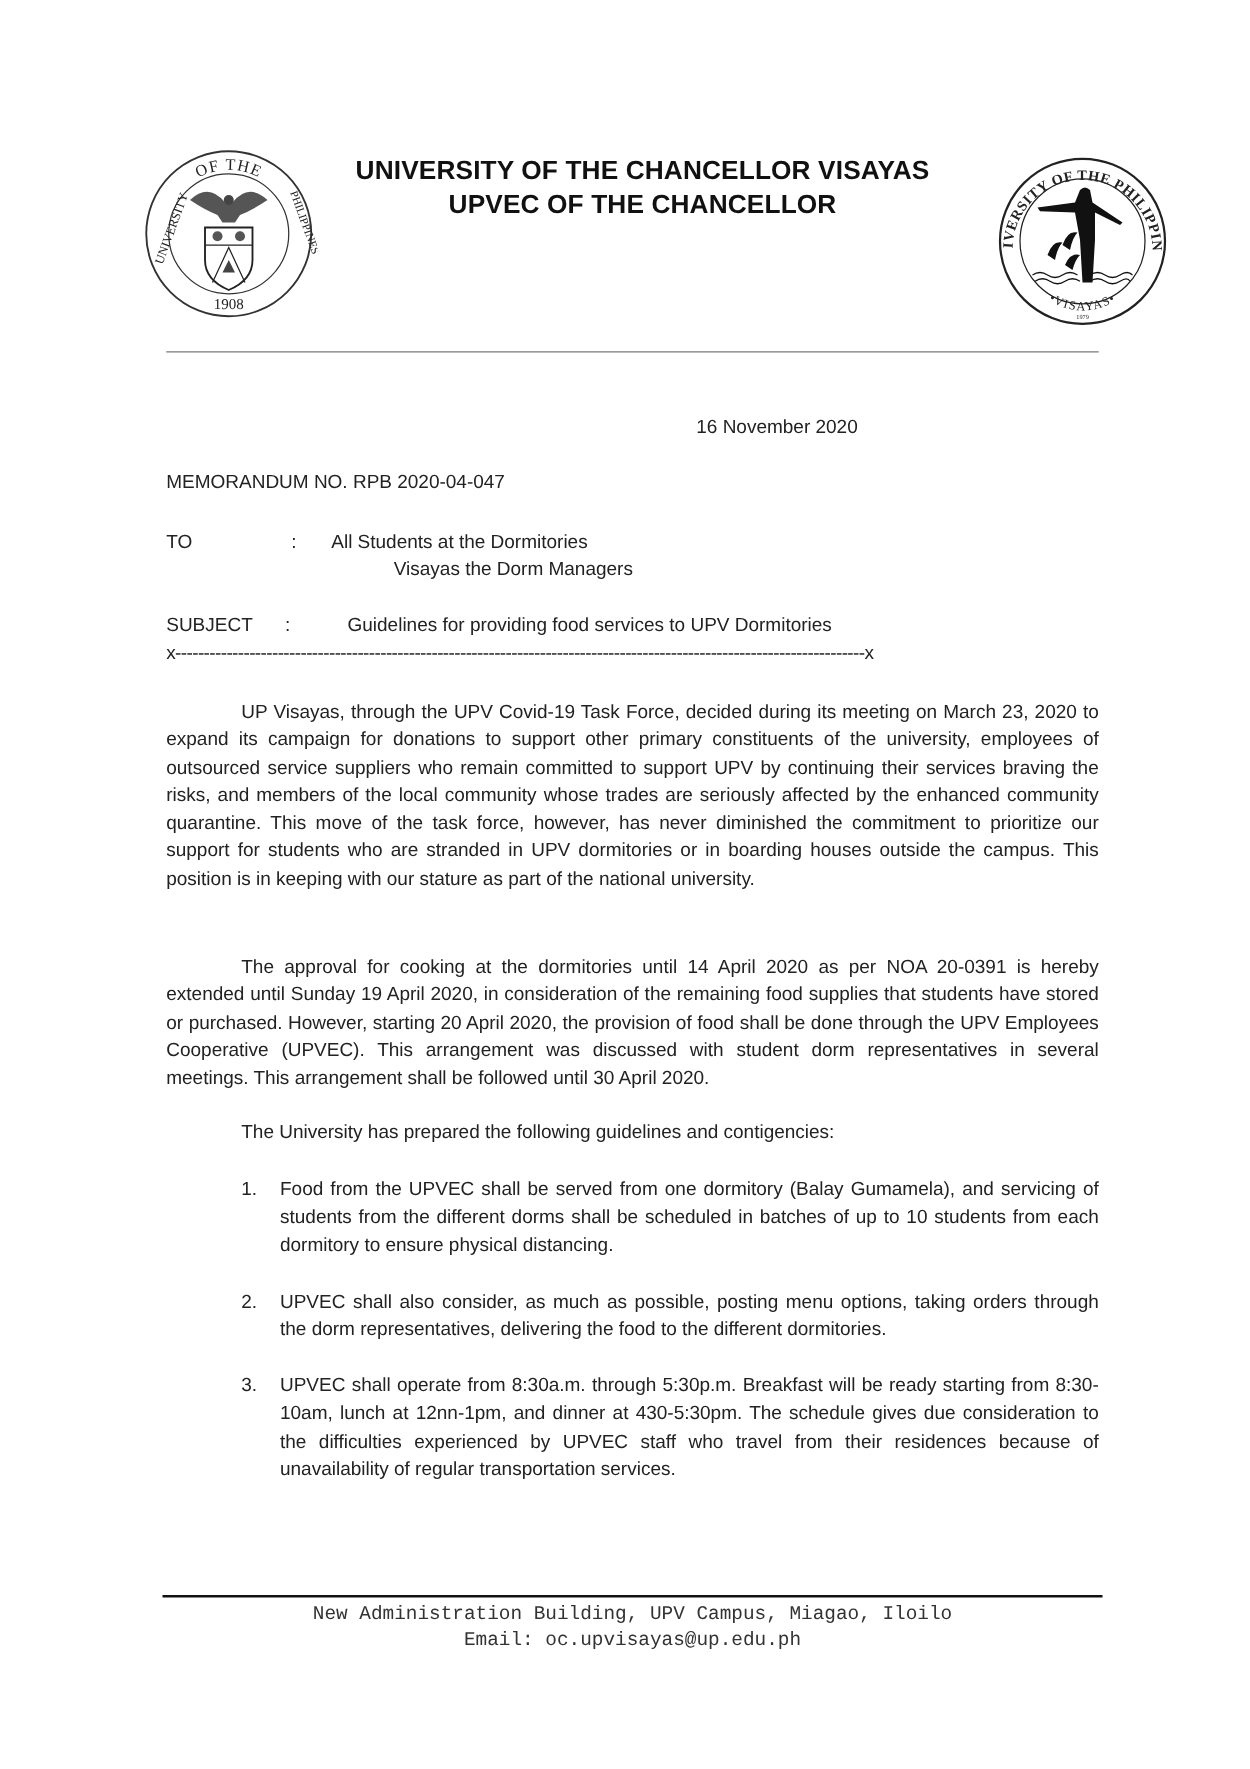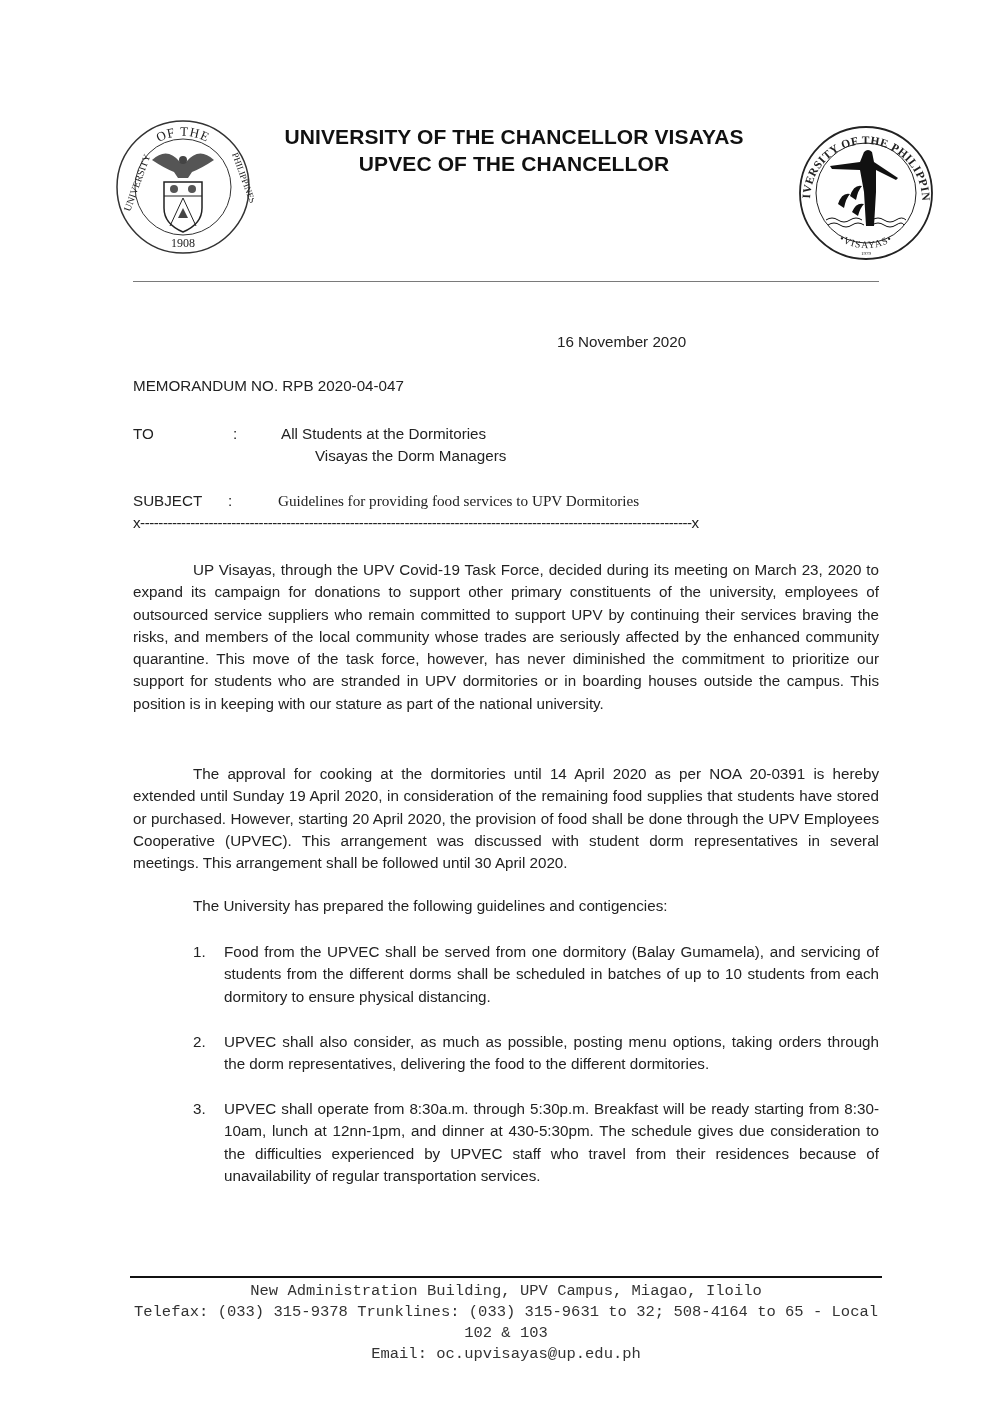--- a/index.html
+++ b/index.html
@@ -34,25 +34,25 @@
       color: #222;
     }
     .date { position: absolute; left: 557px; top: 333px; }
     .memo-no { position: absolute; left: 133px; top: 377px; }
 
     .field-row { position: absolute; left: 133px; }
     .field-row .label { position: absolute; left: 0; text-align: center; }
     .field-row .colon { position: absolute; }
     .to-row { top: 425px; }
     .to-row .colon { left: 100px; }
-    .to-row .value { position: absolute; left: 148px; white-space: nowrap; }
+    .to-row .value { position: absolute; left: 132px; white-space: nowrap; }
     .to-row .value2 { position: absolute; left: 182px; top: 22px; white-space: nowrap; }
     .subj-row { top: 492px; }
     .subj-row .colon { left: 95px; }
-    .subj-row .value { position: absolute; left: 145px; white-space: nowrap; font-family: Liberation Serif, serif; }
+    .subj-row .value { position: absolute; left: 145px; white-space: nowrap; }
 
     .xline {
       position: absolute; left: 133px; top: 514px; width: 688px;
       white-space: nowrap; overflow: hidden; letter-spacing: -0.5px;
     }
 
     .para {
       position: absolute; left: 133px; width: 746px;
       text-align: justify; line-height: 22.3px;
       text-indent: 60px;
@@ -187,17 +187,16 @@
   <div class="list item3 body-font">
     <div class="list-item">
       <span class="num">3.</span>
       <span>UPVEC shall operate from 8:30a.m. through 5:30p.m. Breakfast will be ready  starting from 8:30-10am, lunch at 12nn-1pm, and dinner at 430-5:30pm. The schedule  gives due consideration to the difficulties experienced by UPVEC staff who travel from their residences because of unavailability of regular transportation services.</span>
     </div>
   </div>
 
   <div class="footer-rule"></div>
   <div class="footer">
     <div>New Administration Building, UPV Campus, Miagao, Iloilo</div>
-    <div>Telefax:  (033) 315-9378 Trunklines: (033) 315-9631 to 32; 508-4164 to 65 - Local 102 &amp; 103</div>
     <div>Email:  oc.upvisayas@up.edu.ph</div>
   </div>
 
 </div>
 
 </body></html>

